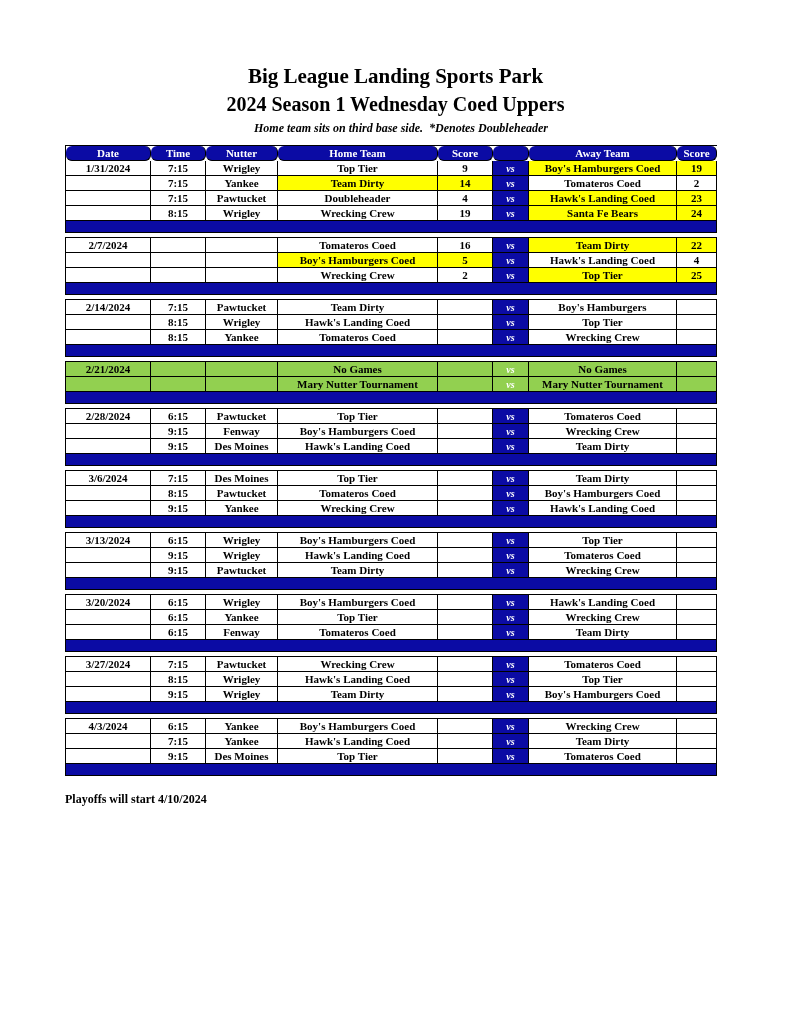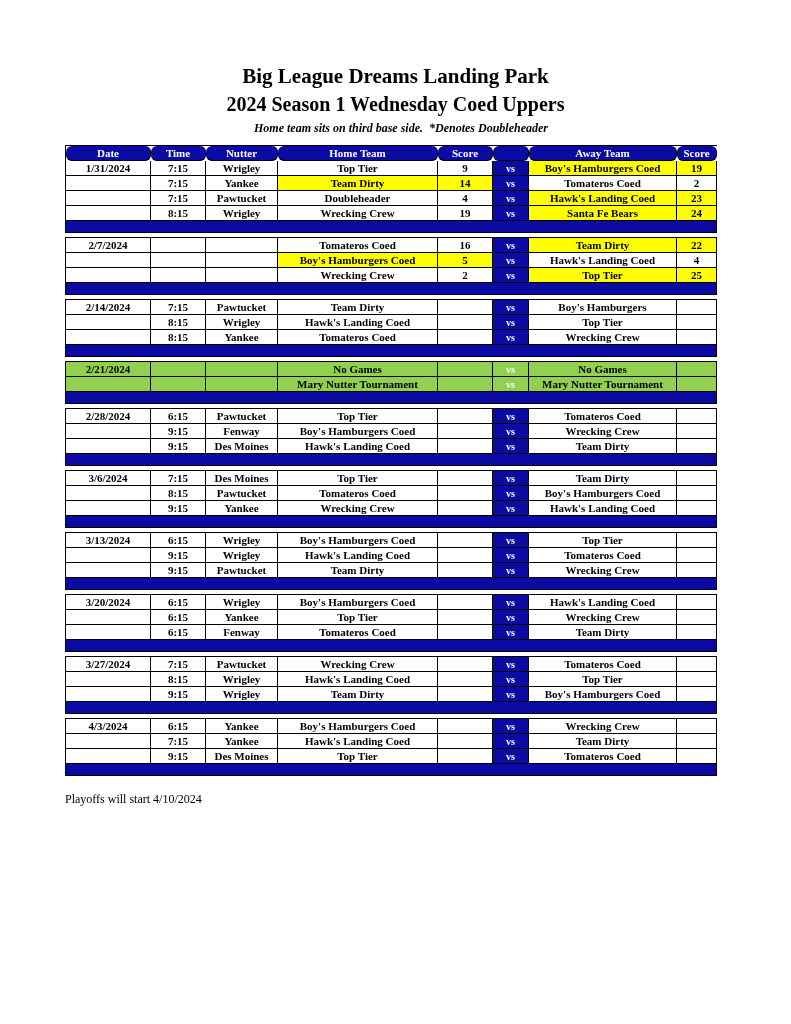--- a/index.html
+++ b/index.html
@@ -55,38 +55,38 @@
   .c-time   { width: 55px;  }
   .c-replica{ width: 72px;  }
   .c-home   { width: 160px; }
   .c-score  { width: 55px;  }
   .c-vs     { width: 36px;  }
   .c-away   { width: 148px; }
   .c-score2 { width: 40px;  }
   .c-full   { width: 651px; }
 
   .head { background: var(--navy, #0b0ba4); color: #ffffff; border-radius: 6px; }
-  .vs   { background: var(--navy, #0b0ba4); color: #ffffff; font-size: 10px; }
+  .vs   { background: var(--navy, #0b0ba4); color: #ffffff; font-style: italic; font-size: 10px; }
   .win  { background: var(--yellow, #ffff00); }
   .green{ background: var(--green, #92d050); }
   .vs.green { background: var(--green, #92d050); color: #ffffff; }
   .sep  { background: var(--navy, #0b0ba4); height: 12px; }
 
   .footer {
     margin: 16px 0 0 65px;
     font-size: 12px;
-    font-weight: normal;
+    font-weight: bold;
     color: #000;
   }
 </style>
 <title>Big League Dreams Sports Park</title></head>
 <body>
 
 <div class="page">
-  <h1 class="title">Big League Dreams Landing Park</h1>
+  <h1 class="title">Big League Landing Sports Park</h1>
   <h2 class="subtitle">2024 Season 1 Wednesday Coed Uppers</h2>
   <div class="note">Home team sits on third base side.&nbsp; *Denotes Doubleheader</div>
 
   <div class="schedule" id="schedule">
       <div class="block">
         <div class="row">
           <div class="cell head c-date">Date</div>
           <div class="cell head c-time">Time</div>
           <div class="cell head c-replica">Nutter</div>
           <div class="cell head c-home">Home Team</div>

